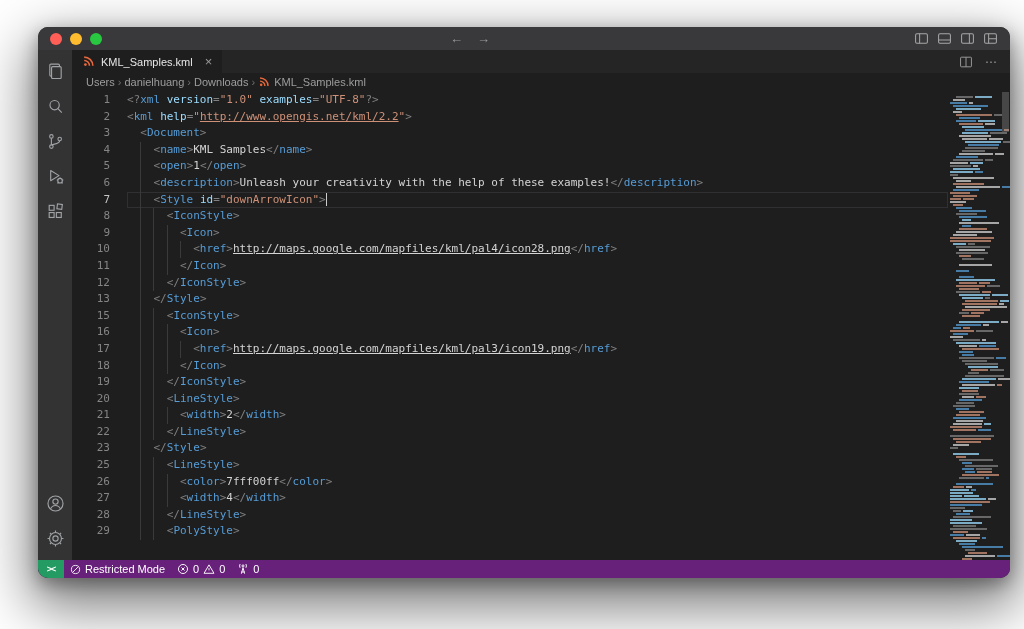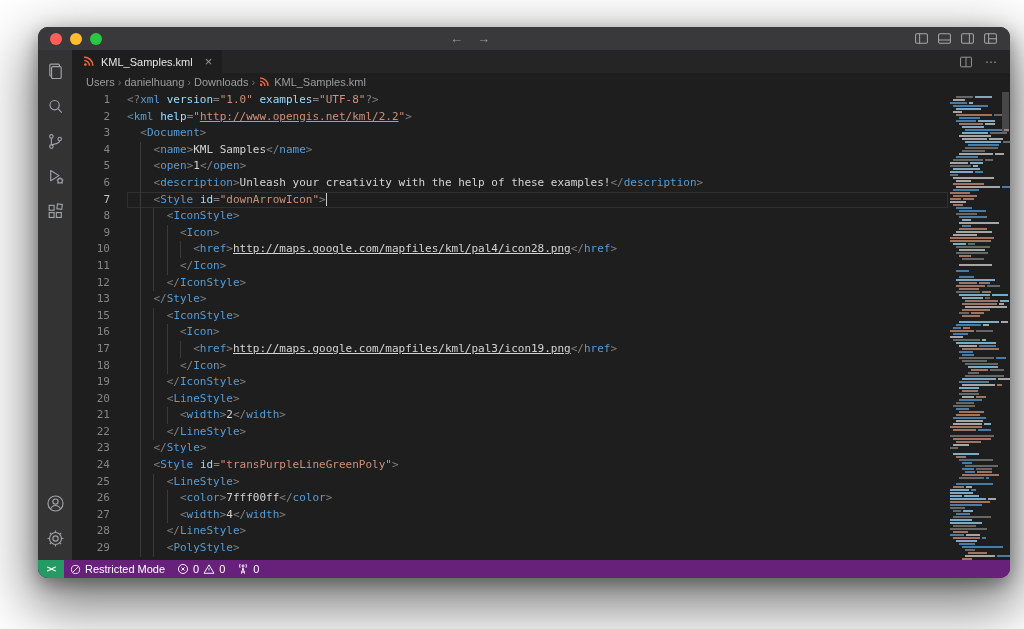--- a/index.html
+++ b/index.html
@@ -320,24 +320,20 @@
               </div>
               <div class="row">
                 <div class="ln">22</div>
                 <div class="code"><span class="guide" style="left: 13.24px;"></span><span class="guide" style="left: 26.48px;"></span><span class="sg-x">      </span><span class="sg-p">&lt;/</span><span class="sg-t">LineStyle</span><span class="sg-p">&gt;</span></div>
               </div>
               <div class="row">
                 <div class="ln">23</div>
                 <div class="code"><span class="guide" style="left: 13.24px;"></span><span class="sg-x">    </span><span class="sg-p">&lt;/</span><span class="sg-t">Style</span><span class="sg-p">&gt;</span></div>
               </div>
               <div class="row">
-                <div class="ln">24</div>
-                <div class="code"><span class="guide" style="left: 13.24px;"></span><span class="sg-x">    </span><span class="sg-p">&lt;</span><span class="sg-t">Style</span><span class="sg-x"> </span><span class="sg-a">id</span><span class="sg-p">=</span><span class="sg-s">"transPurpleLineGreenPoly"</span><span class="sg-p">&gt;</span></div>
-              </div>
-              <div class="row">
                 <div class="ln">25</div>
                 <div class="code"><span class="guide" style="left: 13.24px;"></span><span class="guide" style="left: 26.48px;"></span><span class="sg-x">      </span><span class="sg-p">&lt;</span><span class="sg-t">LineStyle</span><span class="sg-p">&gt;</span></div>
               </div>
               <div class="row">
                 <div class="ln">26</div>
                 <div class="code"><span class="guide" style="left: 13.24px;"></span><span class="guide" style="left: 26.48px;"></span><span class="guide" style="left: 39.72px;"></span><span class="sg-x">        </span><span class="sg-p">&lt;</span><span class="sg-t">color</span><span class="sg-p">&gt;</span><span class="sg-x">7fff00ff</span><span class="sg-p">&lt;/</span><span class="sg-t">color</span><span class="sg-p">&gt;</span></div>
               </div>
               <div class="row">
                 <div class="ln">27</div>
                 <div class="code"><span class="guide" style="left: 13.24px;"></span><span class="guide" style="left: 26.48px;"></span><span class="guide" style="left: 39.72px;"></span><span class="sg-x">        </span><span class="sg-p">&lt;</span><span class="sg-t">width</span><span class="sg-p">&gt;</span><span class="sg-x">4</span><span class="sg-p">&lt;/</span><span class="sg-t">width</span><span class="sg-p">&gt;</span></div>

